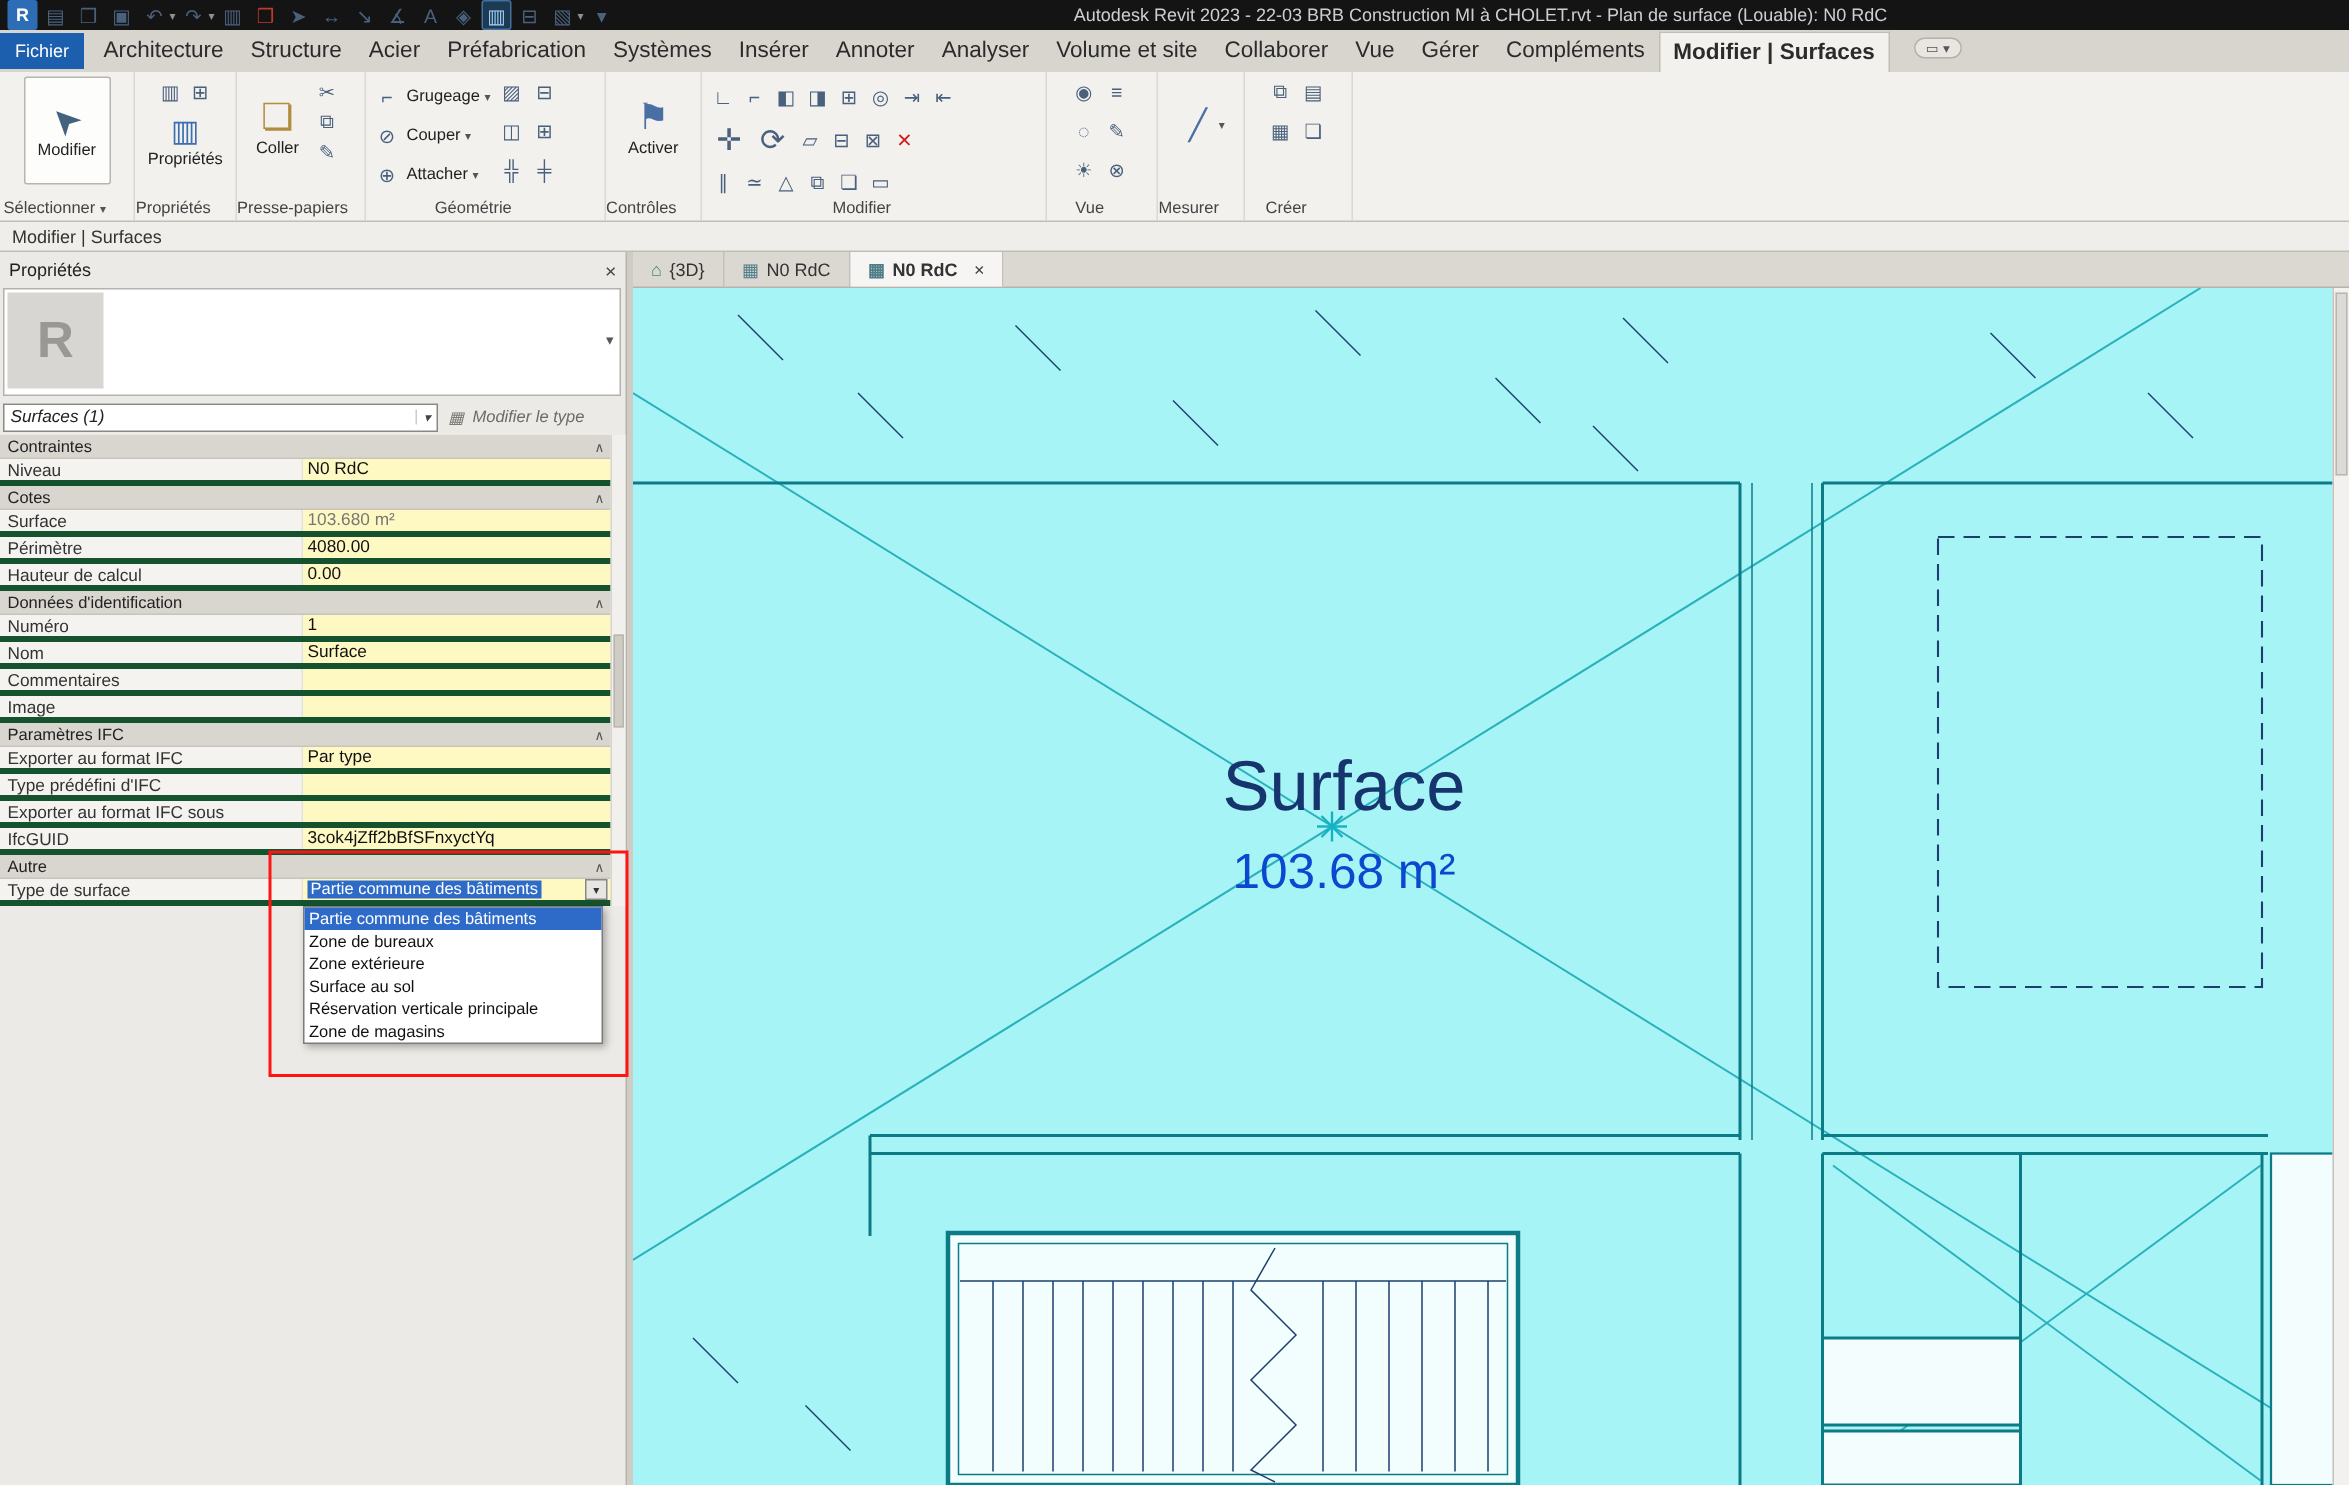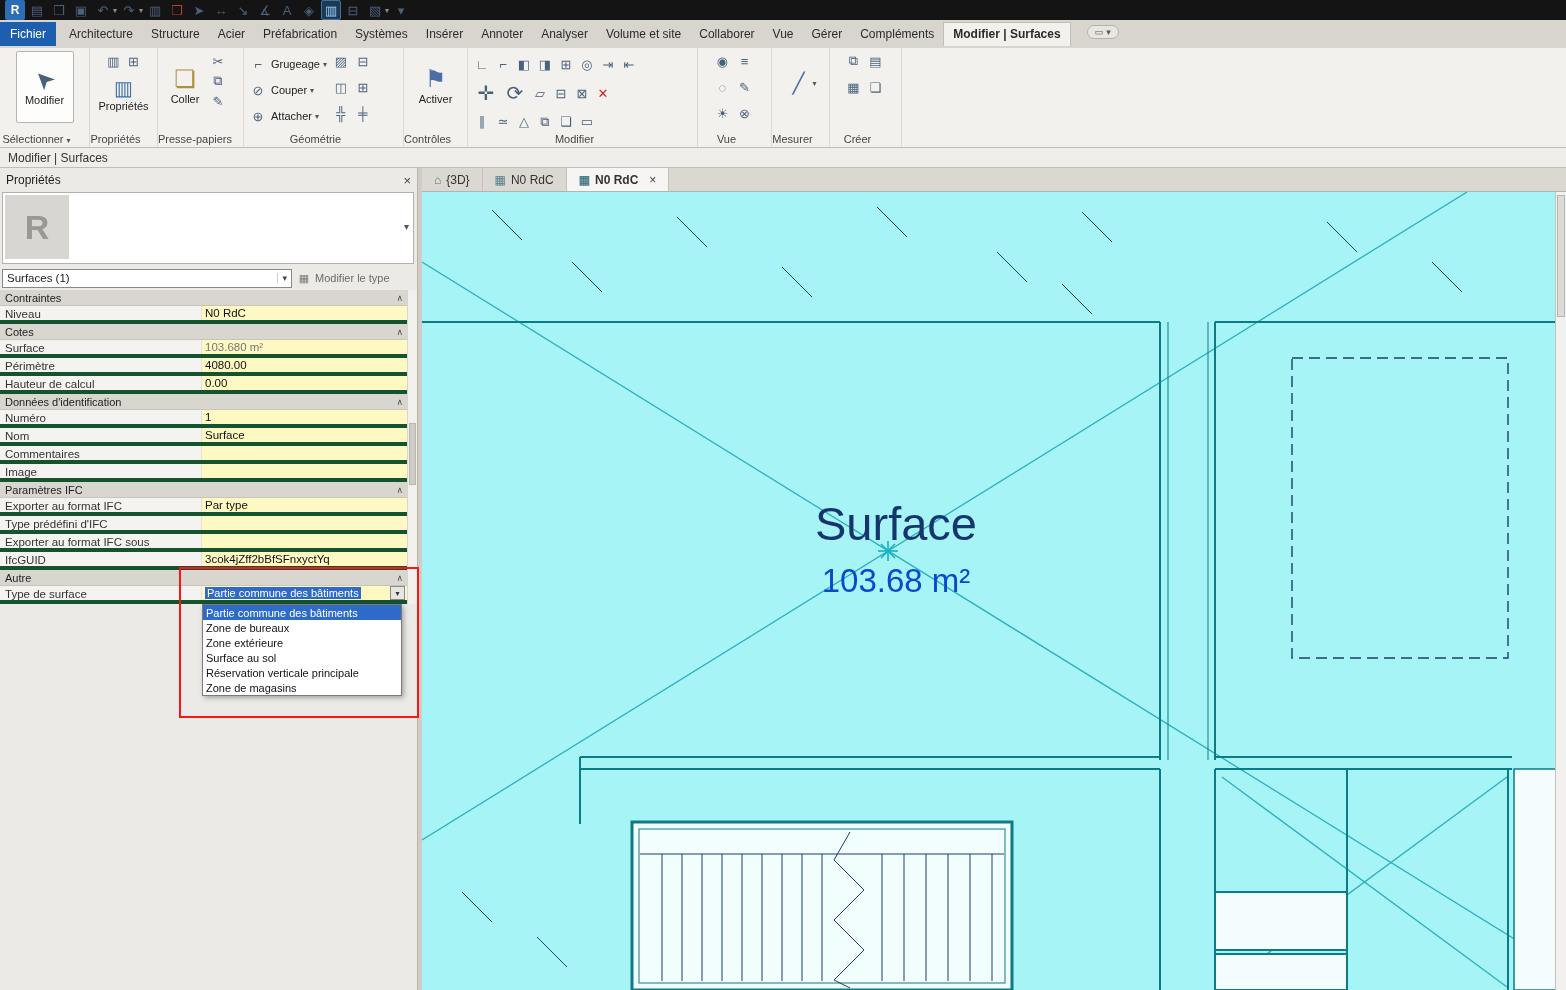--- a/index.html
+++ b/index.html
@@ -17,21 +17,21 @@
   .qicon.active-box{background:#1d3síť?*/</style><style>
   .qicon.active-box{background:#1d3a52;border:1px solid #41719f;color:#9fd0ff;border-radius:2px;}
   .qcaret{color:#8f8f8f;font-size:8px;margin:0 1px 0 -1px;}
   .titlebar .title{flex:1;text-align:center;color:#cfcfcf;font-size:12px;white-space:nowrap;overflow:hidden;}
 
   
   .tabbar{position:absolute;left:0;top:20px;width:100%;height:28px;background:#d8d5cf;
           display:flex;align-items:center;}
   .file-btn{width:56px;height:24px;background:#1b5fae;color:#fff;display:flex;align-items:center;
             justify-content:center;font-size:12px;margin-right:4px;cursor:default;}
-  .rtab{padding:4px 9px 5px;font-size:12px;color:#2b2b2b;white-space:nowrap;cursor:default;}
+  .rtab{padding:4px 9px 5px;font-size:15px;color:#2b2b2b;white-space:nowrap;cursor:default;}
   .rtab.active{background:#f3f1ee;font-weight:bold;border:1px solid #c2beb7;border-bottom:none;}
   .tab-toggle{margin-left:16px;margin-bottom:4px;padding:1px 7px;border:1px solid #b5b1aa;border-radius:8px;
               background:#e9e6e1;color:#555;font-size:9px;display:flex;align-items:center;gap:3px;}
 
   
   .ribbon{position:absolute;left:0;top:48px;width:100%;height:100px;background:#f3f1ee;
           border-bottom:1px solid #c2beb7;display:flex;}
   .rgroup{position:relative;height:100%;border-right:1px solid #dcd8d2;padding:3px 4px 16px;flex:none;}
   .rgroup .gfooter{position:absolute;left:0;right:16px;bottom:2px;text-align:center;font-size:11px;color:#444;white-space:nowrap;}
   .bigbtn{display:flex;flex-direction:column;align-items:center;justify-content:center;gap:2px;
@@ -61,21 +61,21 @@
   
   .props{position:absolute;left:0;top:0;width:418px;height:100%;background:#eceae6;border-right:1px solid #b7b3ac;}
   .phead{position:absolute;left:0;top:0;width:100%;height:24px;display:flex;align-items:center;
          padding:0 6px;font-size:12px;color:#222;}
   .phead .x{margin-left:auto;color:#444;font-size:13px;cursor:default;}
   .typebox{position:absolute;left:2px;top:24px;width:412px;height:72px;background:#fff;border:1px solid #b5b2ad;}
   .thumb{position:absolute;left:2px;top:2px;width:64px;height:64px;background:#d8d6d2;color:#aoa;
          display:flex;align-items:center;justify-content:center;}
   .thumb span{font-size:34px;font-weight:bold;color:#9a9894;}
   .typebox .tb-caret{position:absolute;right:4px;top:28px;color:#555;font-size:10px;}
-  .comborow{position:absolute;left:2px;top:100px;width:414px;height:20px;display:flex;align-items:center;gap:4px;}
+  .comborow{position:absolute;left:2px;top:100px;width:414px;height:20px;display:flex;align-items:center;gap:4px;font-style:italic;}
   .selcombo{width:290px;height:19px;background:#fff;border:1px solid #8a8884;display:flex;align-items:center;
             font-size:11.5px;padding:0 4px;}
   .selcombo .cc{margin-left:auto;font-size:9px;color:#444;border-left:1px solid #cfccc6;padding-left:4px;}
   .edittype{display:flex;align-items:center;gap:3px;font-size:11px;color:#6e6b66;white-space:nowrap;}
   .edittype .sicon{width:16px;height:16px;font-size:11px;color:#7d7a74;}
   .prop-grid{position:absolute;left:0;top:122px;width:408px;}
   .prop-section{height:16px;background:#d9d6d0;border-bottom:1px solid #c8c4be;display:flex;align-items:center;
                 justify-content:space-between;padding:5px 5px;font-size:11px;color:#222;}
   .prop-section .chev{font-size:9px;color:#555;}
   .prop-row{height:18px;display:flex;border-bottom:4px solid #14532d;background:#fef9c3;font-size:11.5px;}
@@ -130,20 +130,21 @@
         <span class="sicon qicon">↘</span>
         <span class="sicon qicon">∡</span>
         <span class="sicon qicon">A</span>
         <span class="sicon qicon">◈</span>
         <span class="sicon active-box qicon">▥</span>
         <span class="sicon qicon">⊟</span>
         <span class="sicon qicon">▧</span>
         <span class="qcaret">▾</span>
         <span class="sicon qicon">▾</span>
       </div>
+    <div class="title">Autodesk Revit 2023 - 22-03 BRB Construction MI à CHOLET.rvt - Plan de surface (Louable): N0 RdC</div>
   </div>
 
   <div class="tabbar">
     <div class="file-btn">Fichier</div>
     <div style="display:flex;align-items:flex-end;" id="ribbonTabs">
         <div class="rtab">Architecture</div>
         <div class="rtab">Structure</div>
         <div class="rtab">Acier</div>
         <div class="rtab">Préfabrication</div>
         <div class="rtab">Systèmes</div>

